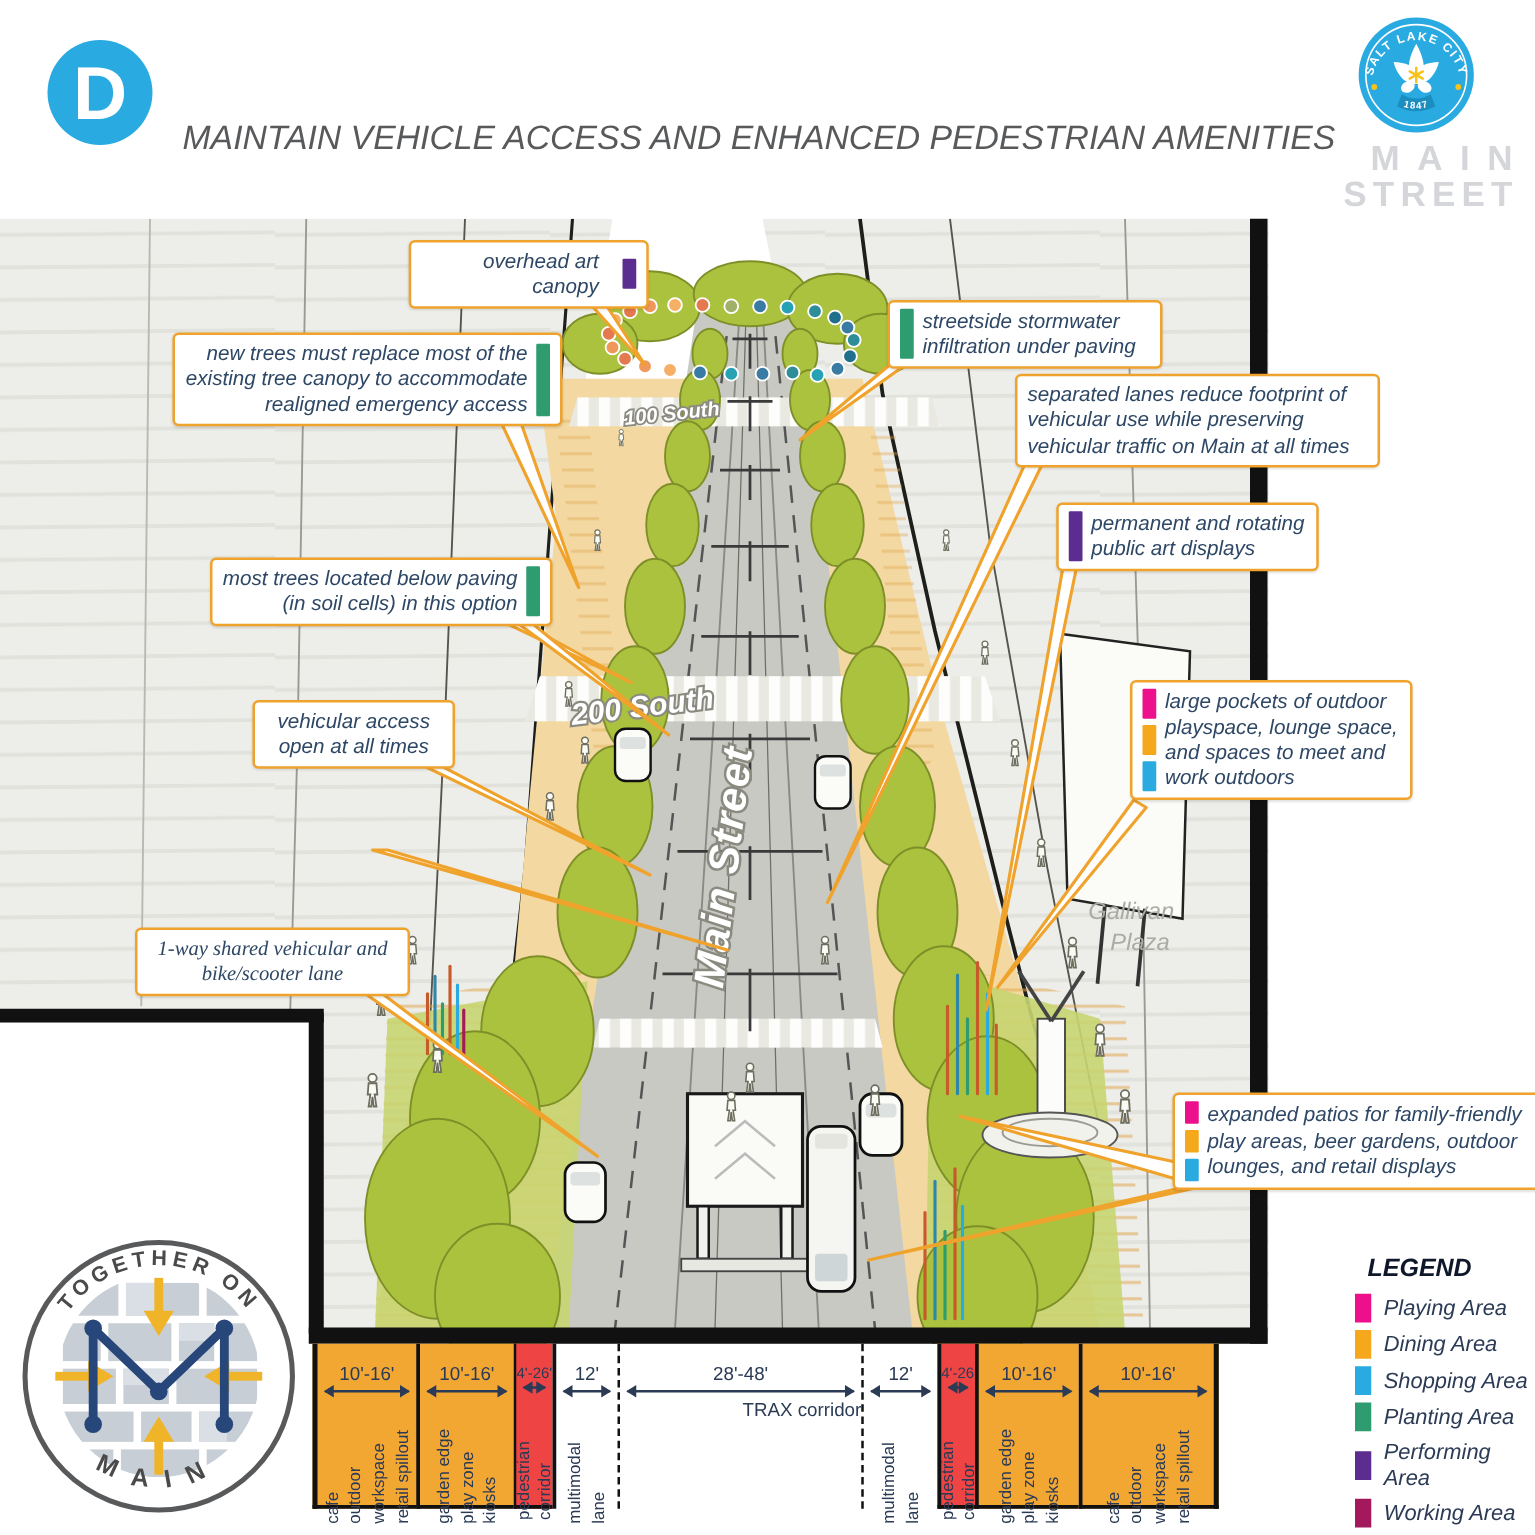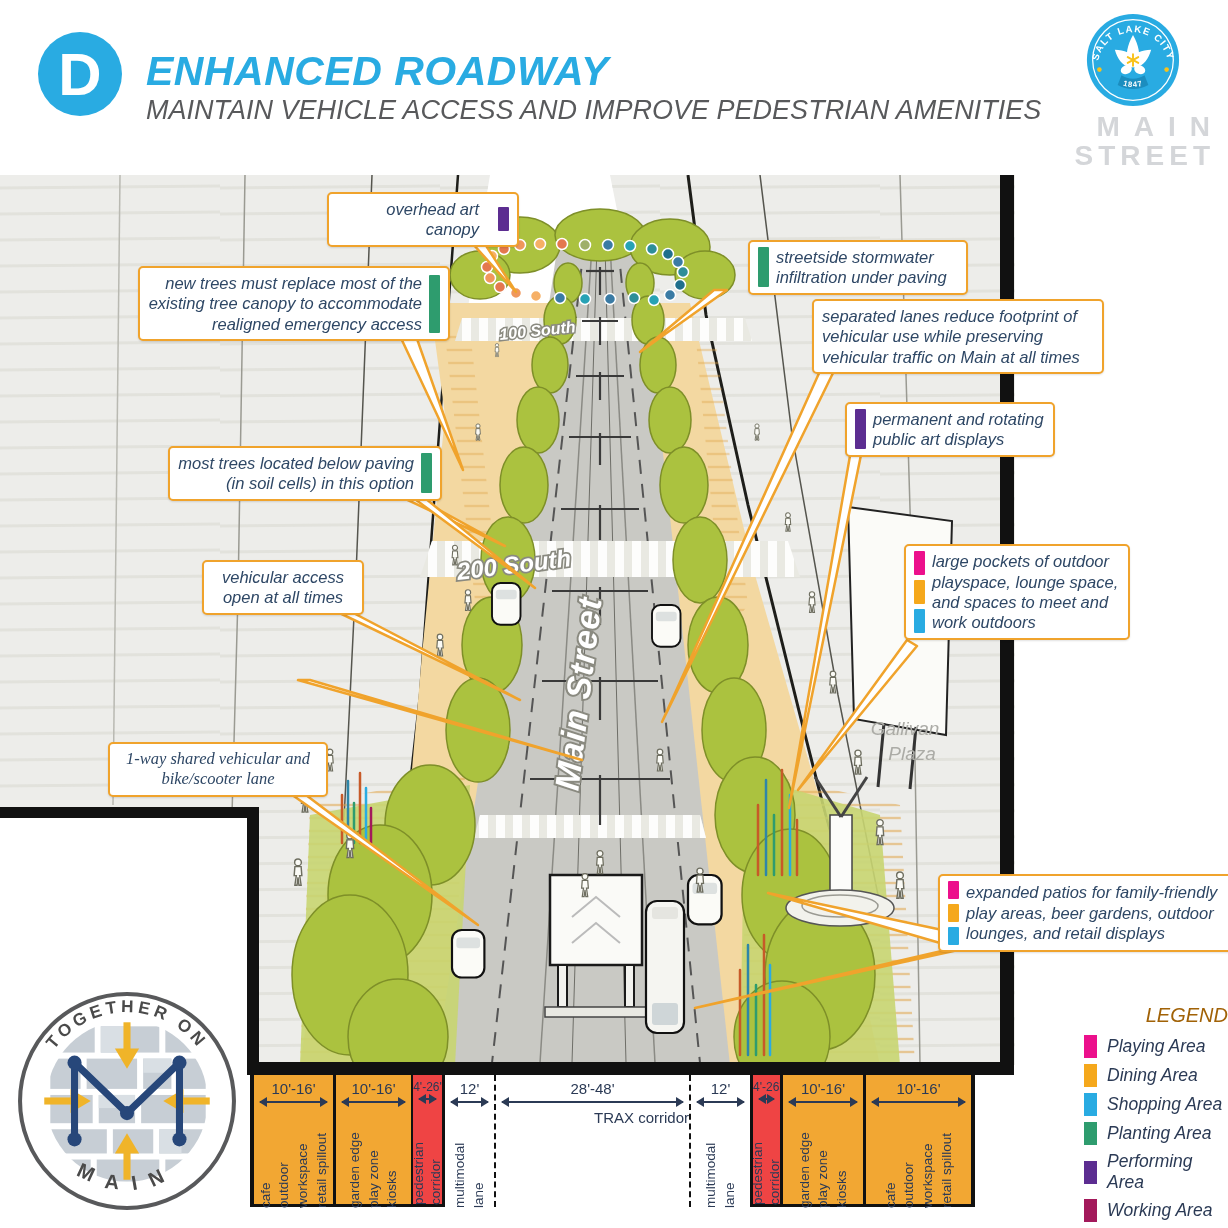--- a/index.html
+++ b/index.html
@@ -33,48 +33,47 @@
   .callout.right-al .txt{text-align:right;}
   .callout.center-al .txt{text-align:center;}
   .sw{width:11px;height:24px;flex:none;border-radius:1px;}
   .sws{display:flex;flex-direction:column;gap:5px;flex:none;}
   .sws .sw{height:24px;}
   
   .bar{position:absolute;left:250px;top:1075px;height:132px;display:flex;z-index:25;}
   .sec{position:relative;box-sizing:border-box;flex:none;}
   .sec.orange{background:#F2A733;border-bottom:3px solid #111;}
   .sec.tan{background:#ef4444;border-bottom:3px solid #111;}
-  .dim{text-align:center;font-size:15px;color:#2B3A55;padding-top:5px;white-space:nowrap;}
+  .dim{text-align:center;font-size:15px;color:#2B3A55;padding-top:16px;white-space:nowrap;}
   .sec.narrow .dim{font-size:12px;}
   .darrow{position:relative;height:2px;background:#2B3A55;margin:4px 6px 3px;}
   .darrow::before,.darrow::after{content:'';position:absolute;top:-4px;width:0;height:0;
     border-top:5px solid transparent;border-bottom:5px solid transparent;}
   .darrow::before{left:-1px;border-right:8px solid #2B3A55;}
   .darrow::after{right:-1px;border-left:8px solid #2B3A55;}
   .vlabels{display:flex;justify-content:center;gap:3px;margin-top:5px;height:100px;}
   .vlabel{writing-mode:vertical-rl;transform:rotate(180deg);font-size:13.5px;color:#2B3A55;
     line-height:1.15;white-space:nowrap;}
   .trax-sub{text-align:right;font-size:15px;color:#2B3A55;margin-top:6px;}
   
   .legend{position:absolute;left:1068px;top:1004px;z-index:25;}
-  .legend-title{font-size:20px;font-weight:normal;font-style:italic;color:#a16207;margin:0 0 8px 26px;text-align:right;}
+  .legend-title{font-size:20px;font-weight:bold;font-style:italic;color:#0f172a;margin:0 0 8px 26px;}
   .legend-item{display:flex;align-items:center;gap:10px;margin-bottom:6px;margin-left:16px;}
   .legend-sw{width:13px;height:23px;flex:none;}
   .legend-label{font-size:17.5px;font-style:italic;color:#2B3A55;}
   
   .tom-logo{position:absolute;left:16px;top:990px;width:222px;height:222px;z-index:26;}
 </style>
 </head>
 <body>
 
 <div class="page">
 
   <div class="d-badge">D</div>
-  <div class="title">ENHANCED ROADWAY</div>
-  <div class="subtitle">MAINTAIN VEHICLE ACCESS AND IMPROVE PEDESTRIAN AMENITIES</div>
+  <div class="subtitle">MAINTAIN VEHICLE ACCESS AND ENHANCED PEDESTRIAN AMENITIES</div>
 
   <svg class="seal" viewBox="0 0 100 100">
     <circle cx="50" cy="50" r="48" fill="#29ABE2"></circle>
     <circle cx="50" cy="50" r="42" fill="none" stroke="#FFFFFF" stroke-width="1.3"></circle>
     <path d="M34,76 A33,33 0 0 0 66,76 L62,66 A22,22 0 0 1 38,66 Z" fill="#1B8DBF"></path>
     <g>
       <path d="M50,24 C44,35 42,44 45,53 C47,59 53,59 55,53 C58,44 56,35 50,24 Z" fill="#fff"></path>
       <path d="M50,30 C44,38 42,46 45,53 C47,58 53,58 55,53 C58,46 56,38 50,30 Z" transform="rotate(-52 50 54)" fill="#fff"></path>
       <path d="M50,30 C44,38 42,46 45,53 C47,58 53,58 55,53 C58,46 56,38 50,30 Z" transform="rotate(52 50 54)" fill="#fff"></path>
       <ellipse cx="43" cy="60" rx="6" ry="4.5" transform="rotate(-25 43 60)" fill="#fff"></ellipse>
@@ -374,21 +373,21 @@
 
   <div class="callout center-al" style="left:202px;top:560px;width:142px;">
     <span class="txt">vehicular access open at all times</span>
   </div>
 
 
   <div class="callout center-al" style="left:108px;top:742px;width:200px;font-family:Liberation Serif, serif;">
     <span class="txt">1-way shared vehicular and bike/scooter lane</span>
   </div>
 
-  <div class="callout" style="left:748px;top:240px;width:200px;">
+  <div class="callout" style="left:710px;top:240px;width:200px;">
     <span class="sw" style="height: 40px; background: rgb(46, 156, 110);"></span>
     <span class="txt">streetside stormwater infiltration under paving</span>
   </div>
 
   <div class="callout" style="left:812px;top:299px;width:272px;">
     <span class="txt">separated lanes reduce footprint of vehicular use while preserving vehicular traffic on Main at all times</span>
   </div>
 
   <div class="callout" style="left:845px;top:402px;width:190px;">
     <span class="sw" style="height: 40px; background: rgb(92, 45, 145);"></span>

